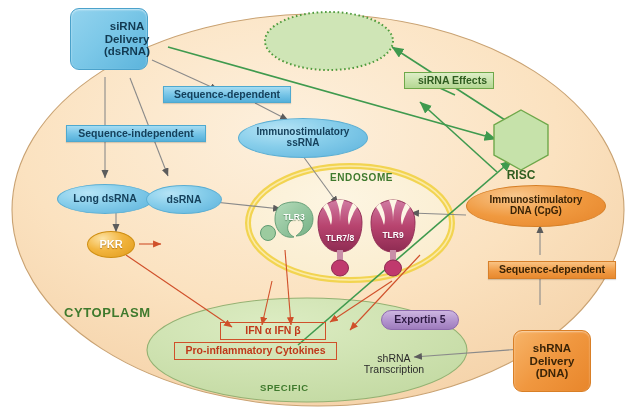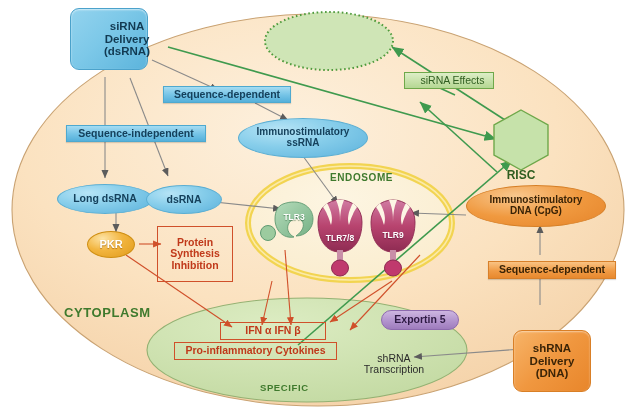--- a/index.html
+++ b/index.html
@@ -38,21 +38,21 @@
     background:radial-gradient(ellipse at 35% 25%,#f8c78d 0%,#f0993f 50%,#e5842a 100%);
     border:1px solid #d67f26;border-radius:50%;color:#3a2306;font-weight:bold;
   }
   .pkr{
     background:radial-gradient(ellipse at 32% 26%,#fde3a5 0%,#f2b53f 45%,#e09a1b 100%);
     border:1px solid #cf8f13;border-radius:50%;color:#ffffff;font-weight:bold;
     text-shadow:0 1px 1px rgba(140,80,0,.6);
   }
   .green-bar{
     background:linear-gradient(180deg,#ddeec7 0%,#c5e0a7 60%,#b4d793 100%);
-    border:1px solid #6fa84a;color:#2f5d20;font-weight:normal;padding-left:7px;
+    border:1px solid #6fa84a;color:#2f5d20;font-weight:bold;padding-left:7px;
   }
   .red-box{
     border:1.6px solid #d0502a;color:#c0391a;background:transparent;font-weight:bold;
   }
   .purple-pill{
     background:linear-gradient(180deg,#cdb6e0 0%,#b091cc 60%,#9e7cbd 100%);
     border:1px solid #8d6aae;border-radius:11px;color:#2e1a44;font-weight:bold;
   }
   .plain{color:#2b2b2b;font-weight:bold;background:transparent;}
   .cmp-label{color:#3f7a2d;font-weight:bold;letter-spacing:.6px;background:transparent;}
@@ -209,25 +209,20 @@
   </div>
 
   <div class="lbl blue-ellipse" style="left:146px;top:185px;width:76px;height:29px;font-size:10.5px;">
     <span>dsRNA</span>
   </div>
 
   <div class="lbl pkr" style="left:87px;top:231px;width:48px;height:27px;font-size:11px;">
     <span>PKR</span>
   </div>
 
-  <div class="lbl red-box" style="left:157px;top:226px;width:76px;height:56px;flex-direction:column;font-size:10.5px;">
-    <span>Protein</span>
-    <span>Synthesis</span>
-    <span>Inhibition</span>
-  </div>
 
   <div class="cmp-label" style="position:absolute;left:330px;top:172px;font-size:10px;">
     <span>ENDOSOME</span>
   </div>
 
   <div class="tlr3-txt" style="left:274px;top:212px;width:40px;font-size:8.5px;">
     <span>TLR3</span>
   </div>
   <div class="tlr-txt" style="left:318px;top:233px;width:44px;font-size:8.5px;">
     <span>TLR7/8</span>

